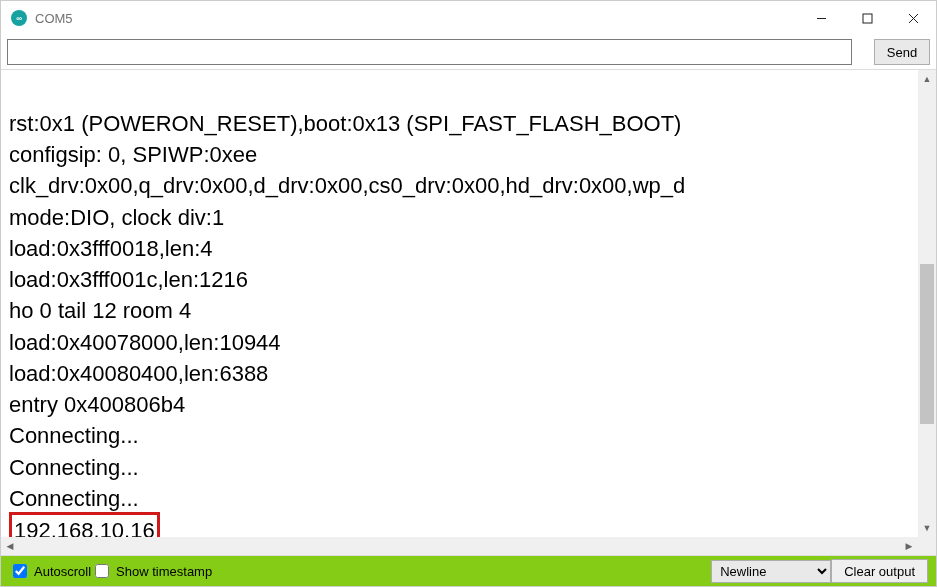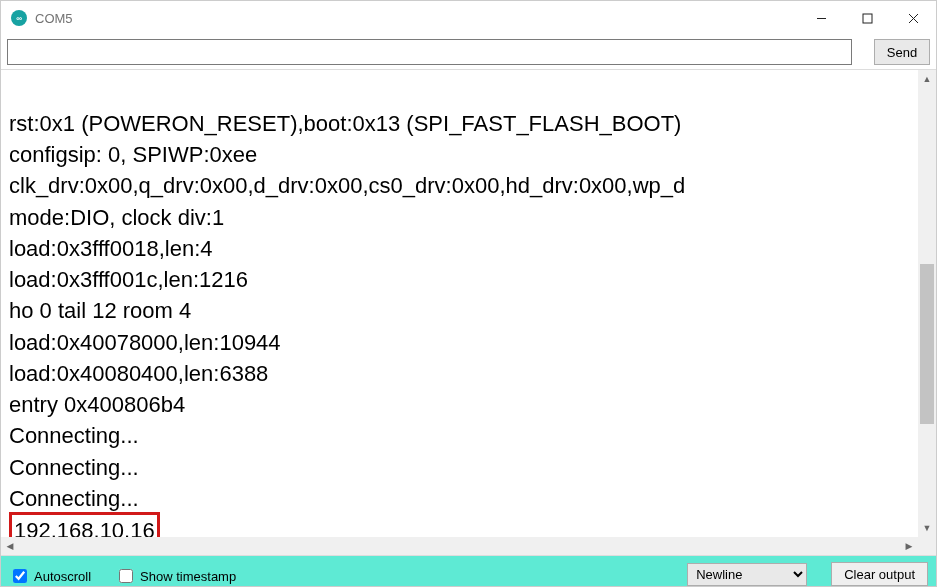--- a/index.html
+++ b/index.html
@@ -118,24 +118,24 @@
     font-size: 9px; color: #666;
   }
   .h-left { left: 0; }
   .h-right { right: 0; }
   .scroll-corner {
     position: absolute; right: 0; bottom: 0; width: 18px; height: 18px;
     background: #f0f0f0;
   }
   .bottombar {
     height: 30px;
-    display: flex; align-items: flex-end;
+    display: flex; align-items: center;
     padding: 0 8px;
-    gap: 24px;
-    background: #5eead4;
+    gap: 0;
+    background: #84cc16;
   }
   .chk {
     display: flex; align-items: center; gap: 4px;
     font-size: 13px;
   }
   .chk input { width: 14px; height: 14px; }
   .spacer { flex: 1; }
   .sel {
     height: 23px;
     font-size: 13px;

